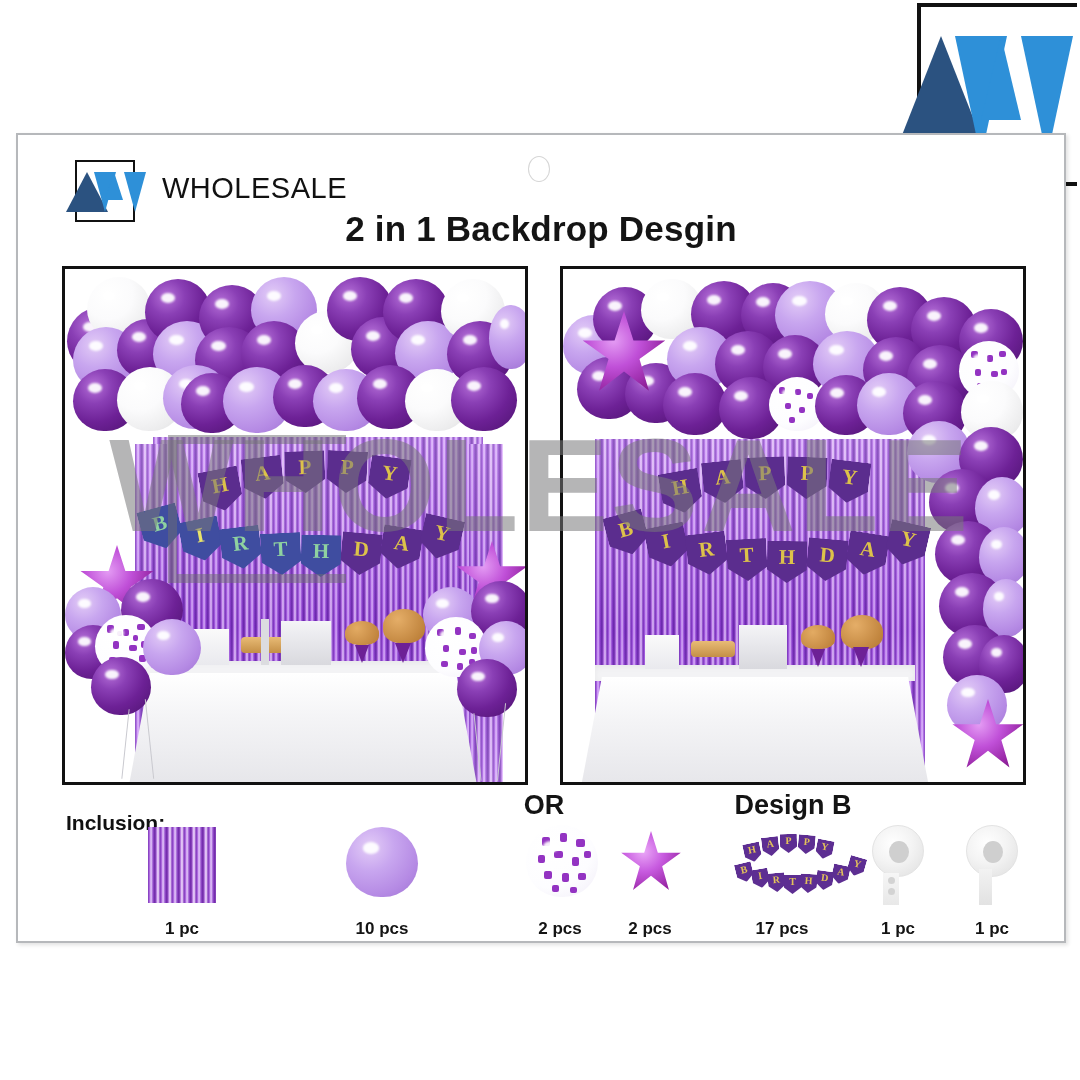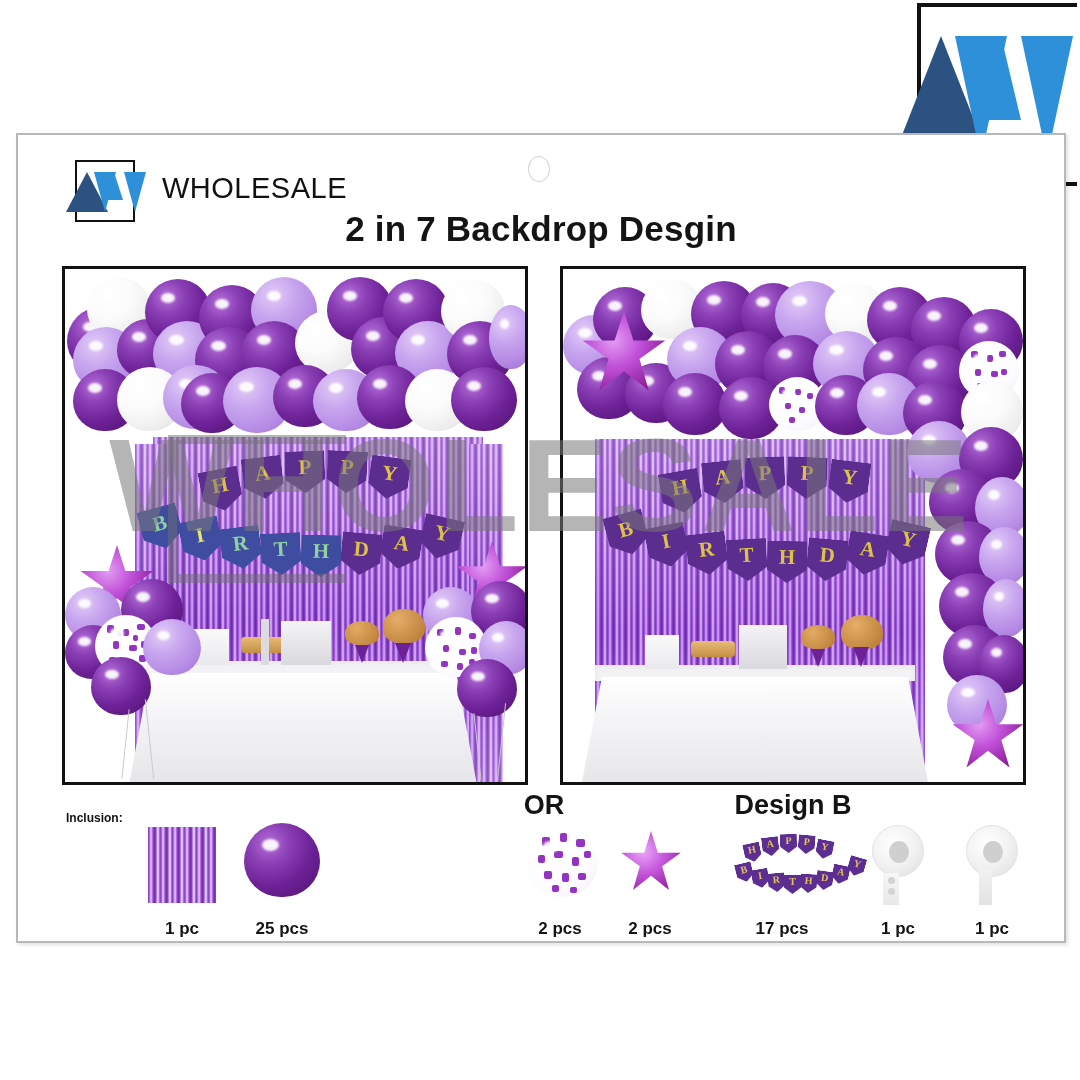--- a/index.html
+++ b/index.html
@@ -204,21 +204,21 @@
   
   .dlabel{
     position:absolute; top:655px; font-size:27px; font-weight:bold; color:#141414;
   }
   .dlabel-a{ left:44px; width:466px; text-align:center; }
   .dlabel-or{ left:476px; width:100px; text-align:center; }
   .dlabel-b{ left:542px; width:466px; text-align:center; }
 
   
   .inc-label{
-    position:absolute; left:48px; top:676px; font-size:12px; font-weight:bold; color:#111;
+    position:absolute; left:48px; top:676px; font-size:21px; font-weight:bold; color:#111;
   }
   .inc-row{
     position:absolute; left:118px; top:682px; width:902px; height:122px;
   }
   .inc-item{ position:absolute; width:92px; height:122px; text-align:center; }
   .inc-art{ position:relative; width:92px; height:92px; }
   .inc-qty{
     position:absolute; left:0; bottom:0; width:100%;
     font-size:17px; font-weight:bold; color:#141414;
   }
@@ -299,21 +299,21 @@
       <div class="wbox">
           <i class="w1"></i>
           <i class="w2"></i>
           <b></b>
         </div>
     </div>
     <div class="hdr-wholesale">WHOLESALE</div>
 
     <div class="hole"></div>
 
-    <div class="card-title">2 in 7 Backdrop Desgin</div>
+    <div class="card-title">2 in 1 Backdrop Desgin</div>
 
     <div class="panel panel-a">
       <div class="scene">
 
         <div class="fringe" style="left:88px; top:168px; width:330px; height:345px;"></div>
         <div class="fringe" style="left:70px; top:175px; width:32px; height:340px; opacity:.95;"></div>
         <div class="fringe" style="left:404px; top:175px; width:34px; height:340px; opacity:.95;"></div>
 
         <div class="bal b-purple" style="left:2px;  top:38px; width:68px; height:66px;"></div>
         <div class="bal b-white" style="left:22px; top:8px;  width:64px; height:62px;"></div>
@@ -523,27 +523,27 @@
     <div class="inc-label">Inclusion:</div>
     <div class="inc-row">
 
       <div class="inc-item" style="left:0px;">
         <div class="inc-art">
           <div class="curtain-sw"></div>
         </div>
         <div class="inc-qty">1 pc</div>
       </div>
 
-      <div class="inc-item" style="left:100px;">
+
+      <div class="inc-item" style="left:200px;">
         <div class="inc-art">
-          <div class="bal b-purple" style="left:8px; top:6px; width:76px; height:74px;"></div>
-        </div>
-        <div class="inc-qty">25 pcs</div>
-      </div>
-
+          <div class="bal b-lilac" style="left:10px; top:10px; width:72px; height:70px;"></div>
+        </div>
+        <div class="inc-qty">10 pcs</div>
+      </div>
 
 
       <div class="inc-item" style="left:378px;">
         <div class="inc-art">
           <div class="bal b-conf" style="left:12px; top:8px; width:72px; height:72px;">
             <span style="left:16px;top:12px;width:8px;height:9px;"></span>
             <span style="left:34px;top:8px;width:7px;height:9px;"></span>
             <span style="left:50px;top:14px;width:9px;height:8px;"></span>
             <span style="left:12px;top:30px;width:7px;height:8px;"></span>
             <span style="left:28px;top:26px;width:9px;height:7px;"></span>

